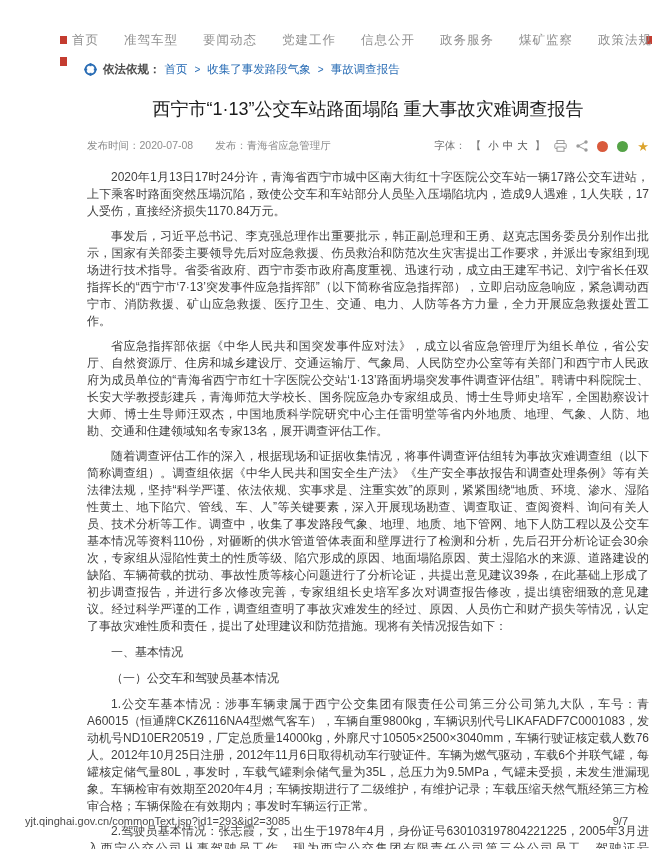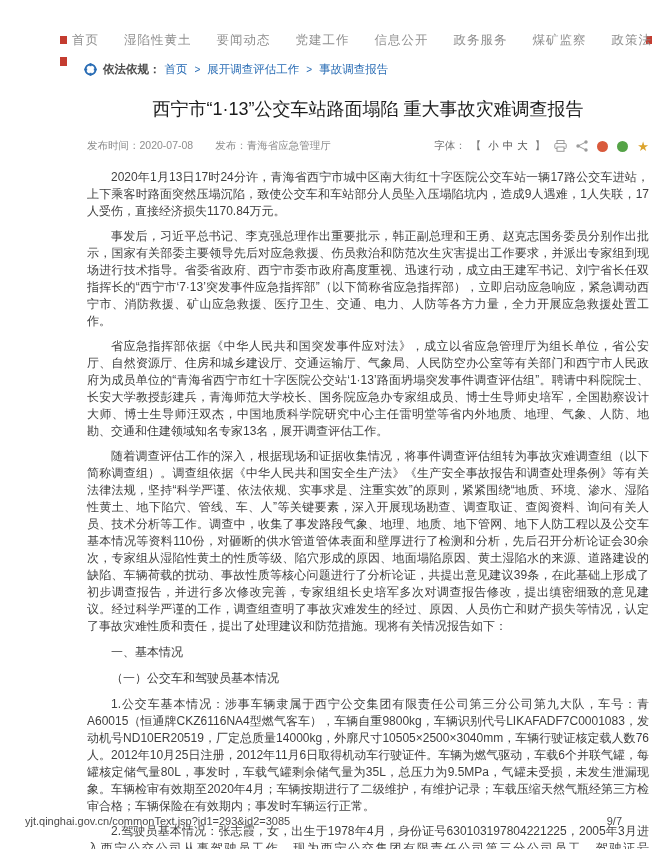--- a/index.html
+++ b/index.html
@@ -62,39 +62,39 @@
   
   .article-body{
     margin-top:16px;font-size:12px;line-height:17px;color:#3f3f3f;
     text-align:justify;text-justify:inter-ideograph;
   }
   .para{margin:8px 0;text-indent:2em;}
   .block-h2,.block-h3{margin:9px 0;text-indent:2em;color:#3a3a3a;}
 
   
   .footer{
-    position:absolute;left:25px;right:30px;bottom:22px;
+    position:absolute;left:25px;right:24px;bottom:22px;
     display:flex;justify-content:space-between;align-items:center;
     font-size:11px;color:#4a4a4a;
   }
 </style>
 </head>
 <body>
 
 <div class="page">
 
   <span class="edge-marker m1"></span>
   <span class="edge-marker m2"></span>
   <span class="edge-marker m3"></span>
 
   <nav class="top-nav">
 
       <a class="nav-item">首页</a>
 
-      <a class="nav-item">湿陷性黄土</a>
+      <a class="nav-item">准驾车型</a>
 
       <a class="nav-item">要闻动态</a>
 
       <a class="nav-item">党建工作</a>
 
       <a class="nav-item">信息公开</a>
 
       <a class="nav-item">政务服务</a>
 
       <a class="nav-item">煤矿监察</a>
@@ -115,21 +115,21 @@
     </span>
     <span class="crumb-label">依法依规：</span>
     <span class="crumbs">
 
         <span class="crumb">
           <a class="crumb-link">首页</a>
           <span class="crumb-sep">&gt;</span>
         </span>
 
         <span class="crumb">
-          <a class="crumb-link">展开调查评估工作</a>
+          <a class="crumb-link">收集了事发路段气象</a>
           <span class="crumb-sep">&gt;</span>
         </span>
 
         <span class="crumb">
           <a class="crumb-link">事故调查报告</a>
 
         </span>
       </span>
   </div>
 

